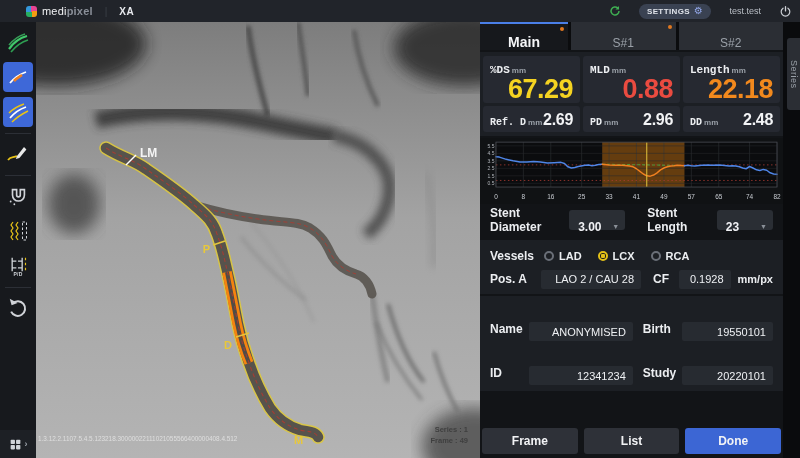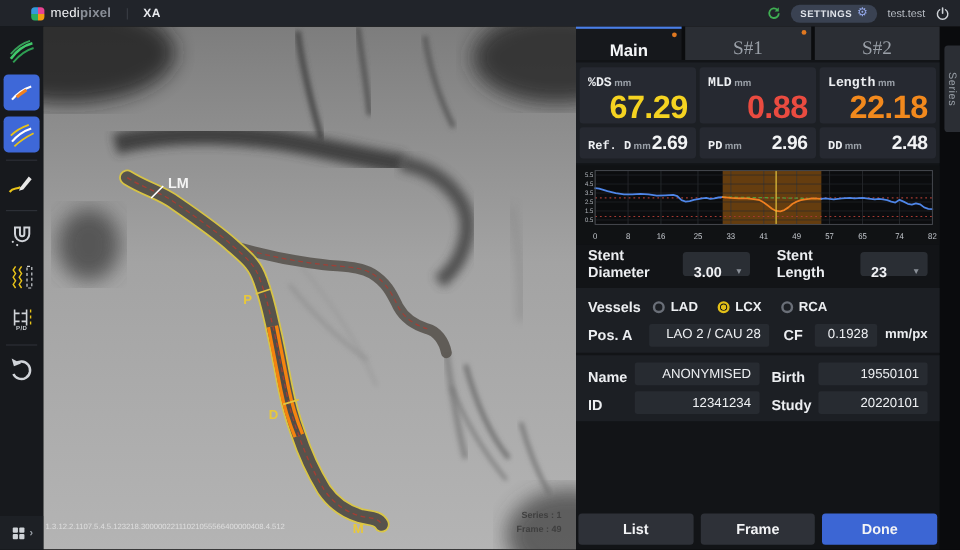--- a/index.html
+++ b/index.html
@@ -9,21 +9,21 @@
   
   .topbar { position:absolute; left:0; top:0; width:800px; height:22px;
     background:#21242a; display:flex; align-items:center; padding:0 8px 0 26px; z-index:5;}
   .logo-mark { width:11px; height:11px; border-radius:3px; margin-right:5px;
     background:conic-gradient(#e84393 0 25%, #f39c12 25% 50%, #27ae60 50% 75%, #3498db 75% 100%); }
   .brand { font-size:11px; letter-spacing:.2px; }
   .brand b { color:#f2f3f5; font-weight:normal; }
   .brand span { color:#8a8f98; font-weight:bold; }
   .tb-div { color:#3c4048; margin:0 12px; font-size:10px; }
   .tb-tab { color:#e8eaee; font-size:10px; font-weight:bold; letter-spacing:.5px; }
-  .tb-right { margin-left:auto; display:flex; align-items:center; gap:8px; }
+  .tb-right { margin-left:auto; display:flex; align-items:center; gap:18px; }
   .settings-pill { background:#3a4252; border-radius:9px; height:15px; display:flex;
     align-items:center; padding:0 8px; gap:4px; color:#dfe3ea; font-size:8px; font-weight:bold; letter-spacing:.4px; cursor:pointer;}
   .gear { font-family:"DejaVu Sans",sans-serif; color:#93a7e8; font-size:10px; line-height:1;}
   .tb-user { color:#b8bdc4; font-size:9px; }
 
   
   .sidebar { position:absolute; left:0; top:22px; width:36px; height:436px;
     background:#17191d; display:flex; flex-direction:column; align-items:center; z-index:4;}
   .tool { width:30px; height:30px; margin-top:5px; border-radius:4px; display:flex;
     align-items:center; justify-content:center; flex-direction:column; cursor:pointer; }
@@ -37,21 +37,21 @@
   
   .viewer { position:absolute; left:36px; top:22px; width:444px; height:436px; background:#000; }
 
   
   .panel { position:absolute; left:480px; top:22px; width:303px; height:436px;
     display:flex; flex-direction:column; background:#121417; }
   .tabs { height:28px; display:flex; background:#0b0c0e; }
   .tab { position:relative; display:flex; align-items:flex-end; justify-content:center; cursor:pointer; }
   .tab-main { width:88px; background:#16181c; border-top:2px solid #4a7fe8;
     color:#f5f6f8; font-weight:bold; font-size:14px; }
-  .tab-s { flex:1; background:#2b2e34; color:#9aa0a8; font-size:16px; margin-left:3px;font-family:Liberation Serif, serif; }
+  .tab-s { flex:1; background:#2b2e34; color:#9aa0a8; font-size:12px; margin-left:3px; }
   .tab-dot { position:absolute; right:4px; top:3px; width:4px; height:4px; border-radius:50%; background:#e07820; display:none;}
   .tab-dot.on { display:block; }
 
   .section { background:#1c1f24; }
   .metrics { height:84px; padding:4px 3px 3px 3px; display:flex; flex-direction:column; gap:3px; margin-top:2px;}
   .mrow { display:flex; gap:3px; }
   .mcard { flex:1; background:#262931; border-radius:3px; padding:3px 7px 2px 7px; }
   .mcard.primary { height:47px; }
   .mlab { font-size:11px; font-weight:bold; color:#eceef1;font-family:Liberation Mono, monospace; }
   .munit { font-size:8px; color:#9aa0a8; font-weight:bold; margin-left:2px;}
@@ -78,21 +78,21 @@
   .radio-item.on .radio { border-color:#e3c018; background:radial-gradient(circle,#e3c018 0 2px,#15171a 2.5px); }
   .radio-txt { color:#eceef1; font-size:11px; font-weight:bold; }
   .field { background:#272b31; border-radius:2px; height:19px; display:flex; align-items:center;
     justify-content:flex-end; padding:0 7px; color:#eef0f3; font-size:11px; }
   .pos-field { width:106px; }
   .cf-lab { color:#eceef1; font-size:12px; font-weight:bold; margin-left:12px; margin-right:10px;}
   .cf-field { width:54px; }
   .cf-unit { color:#eceef1; font-size:11px; font-weight:bold; margin-left:7px; }
 
   .patient { margin-top:2px; padding:6px 10px; display:flex; flex-direction:column; gap:5px;}
-  .prow { display:flex; align-items:flex-end; }
+  .prow { display:flex; align-items:flex-start;margin-top:20px; }
   .plab1 { width:40px; color:#eceef1; font-size:12px; font-weight:bold; }
   .pfield1 { width:106px; }
   .plab2 { width:40px; margin-left:10px; color:#eceef1; font-size:12px; font-weight:bold; }
   .pfield2 { width:93px; }
 
   .panel-spacer { flex:1; }
   .btn-row { height:30px; display:flex; gap:6px; padding:0 2px 4px 2px; }
   .pbtn { flex:1; border-radius:3px; background:#2e3138; color:#f2f3f5; font-size:12px;
     font-weight:bold; display:flex; align-items:center; justify-content:center; cursor:pointer;}
   .pbtn.done { background:#3c66d4; }
@@ -411,19 +411,19 @@
       <span class="plab1">ID</span>
       <div class="field pfield1">12341234</div>
       <span class="plab2">Study</span>
       <div class="field pfield2">20220101</div>
     </div>
   </div>
 
   <div class="panel-spacer"></div>
 
   <div class="btn-row">
+    <div class="pbtn">Frame</div>
     <div class="pbtn">List</div>
-    <div class="pbtn">Frame</div>
     <div class="pbtn done">Done</div>
   </div>
 </div>
 
 <div class="series-strip">Series</div>
 
 </body></html>

